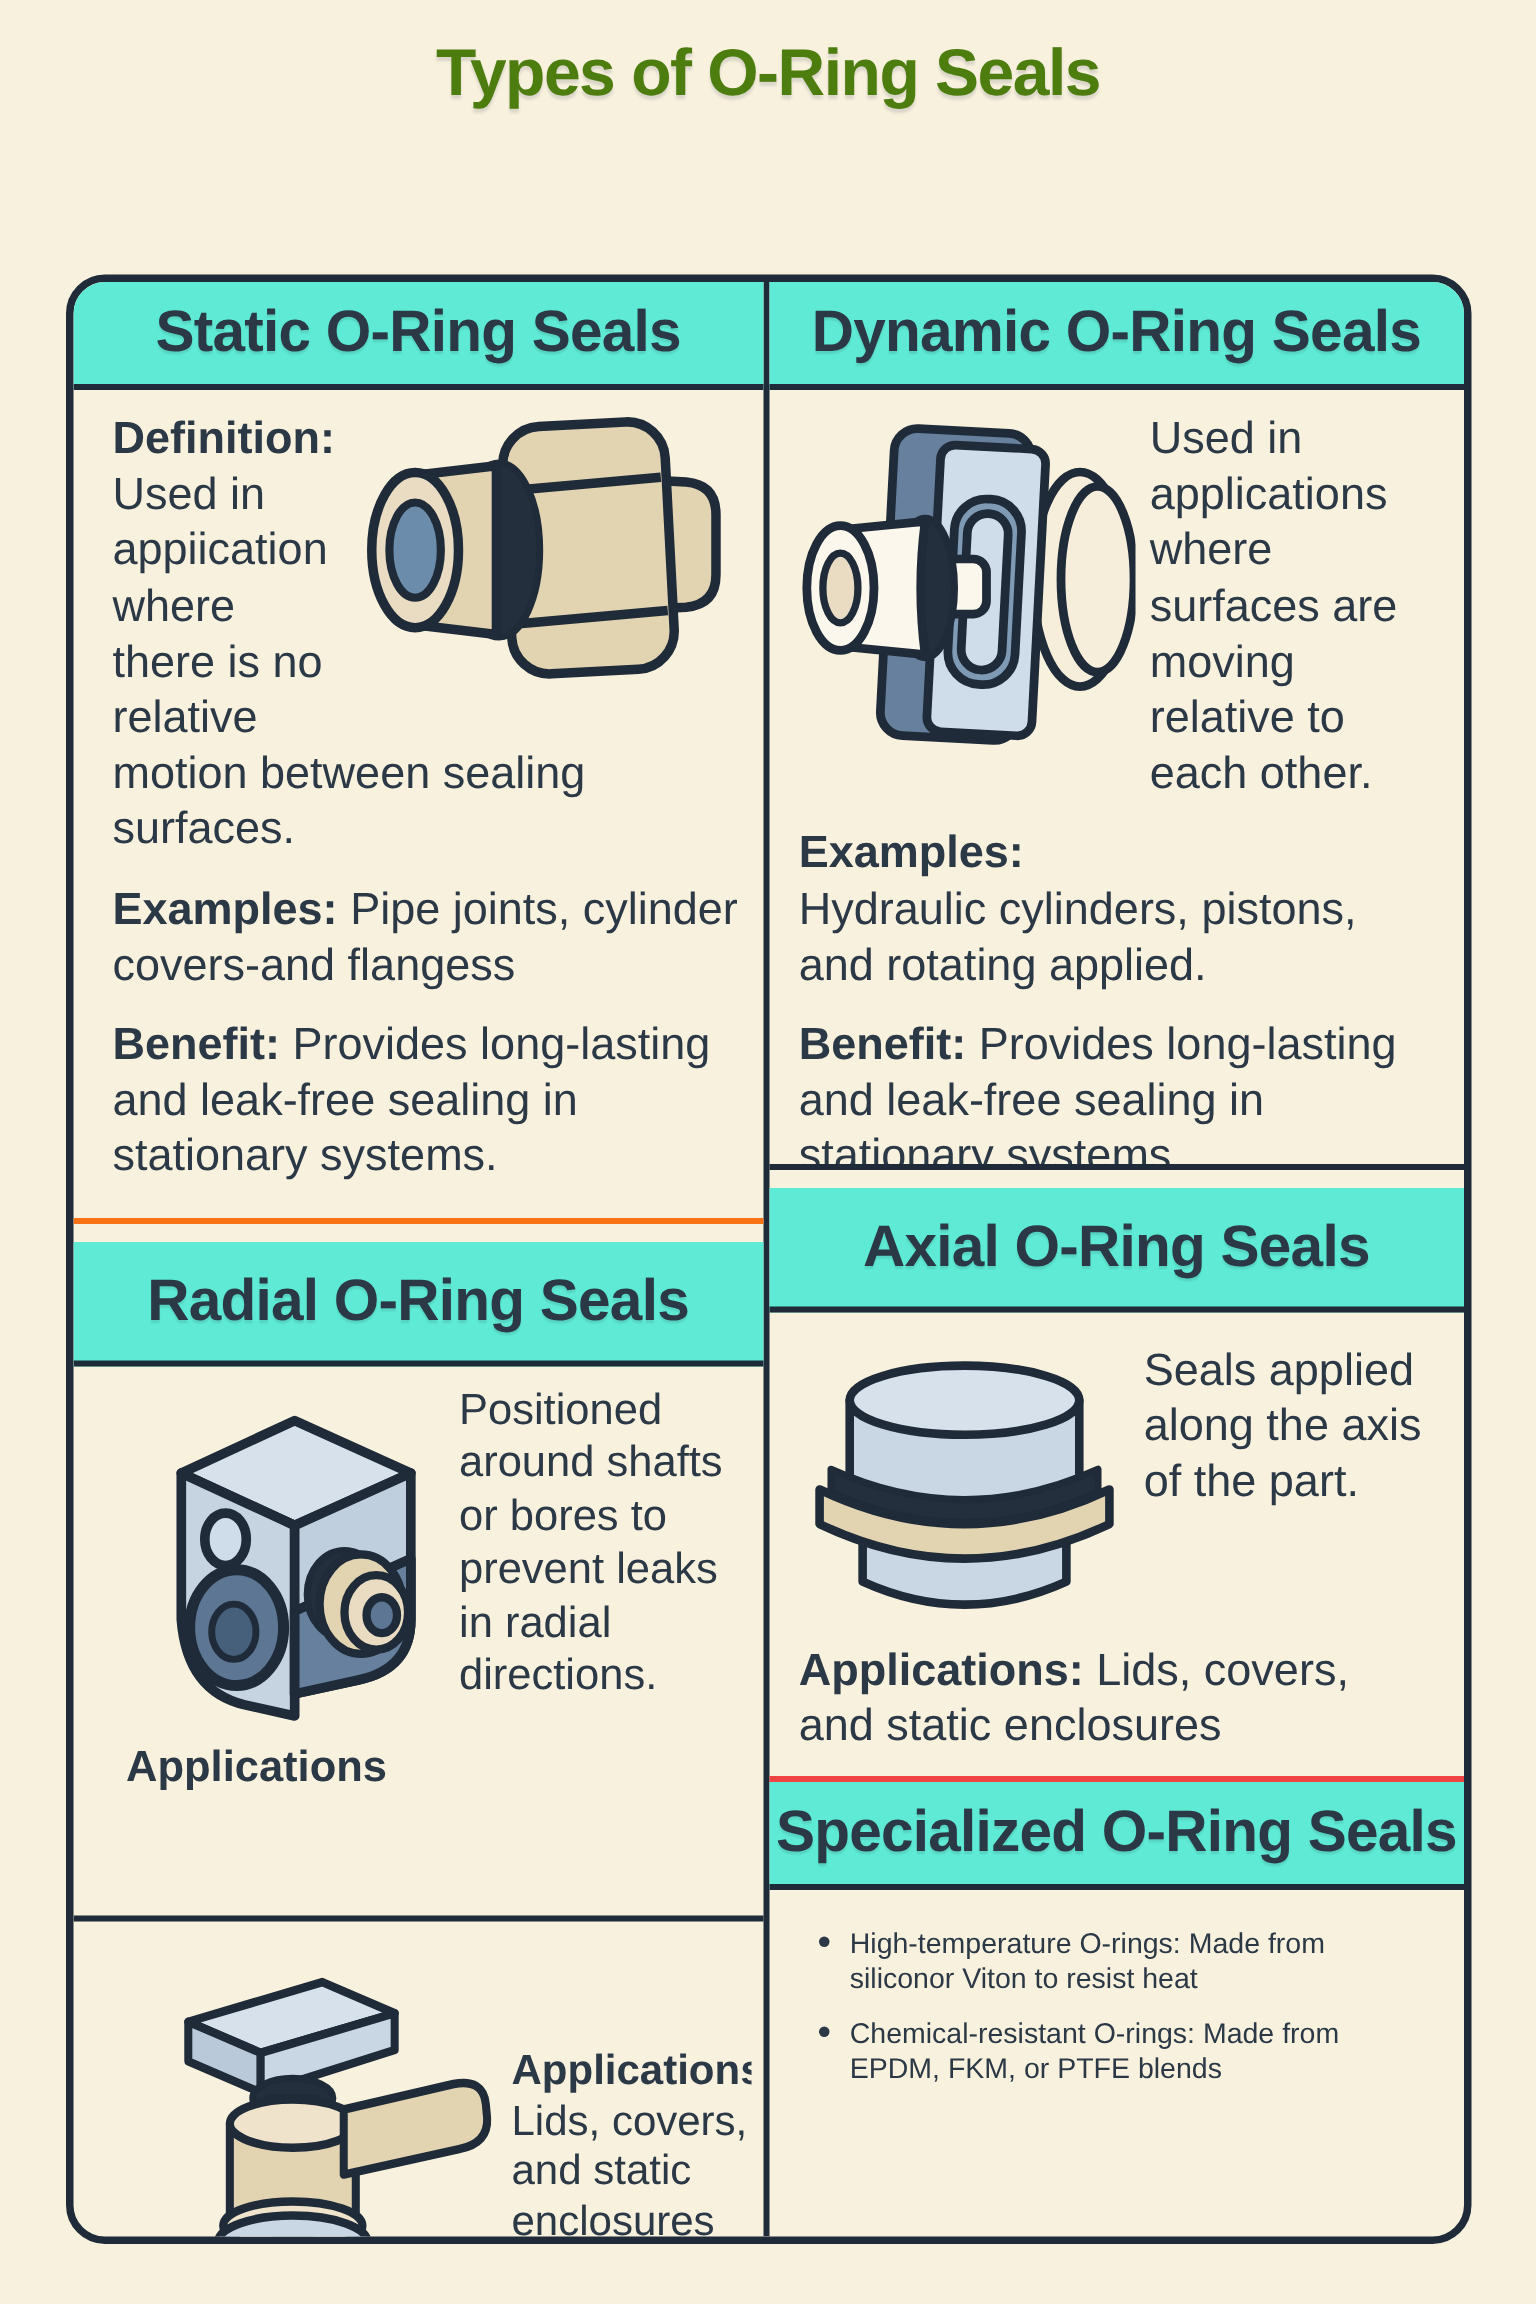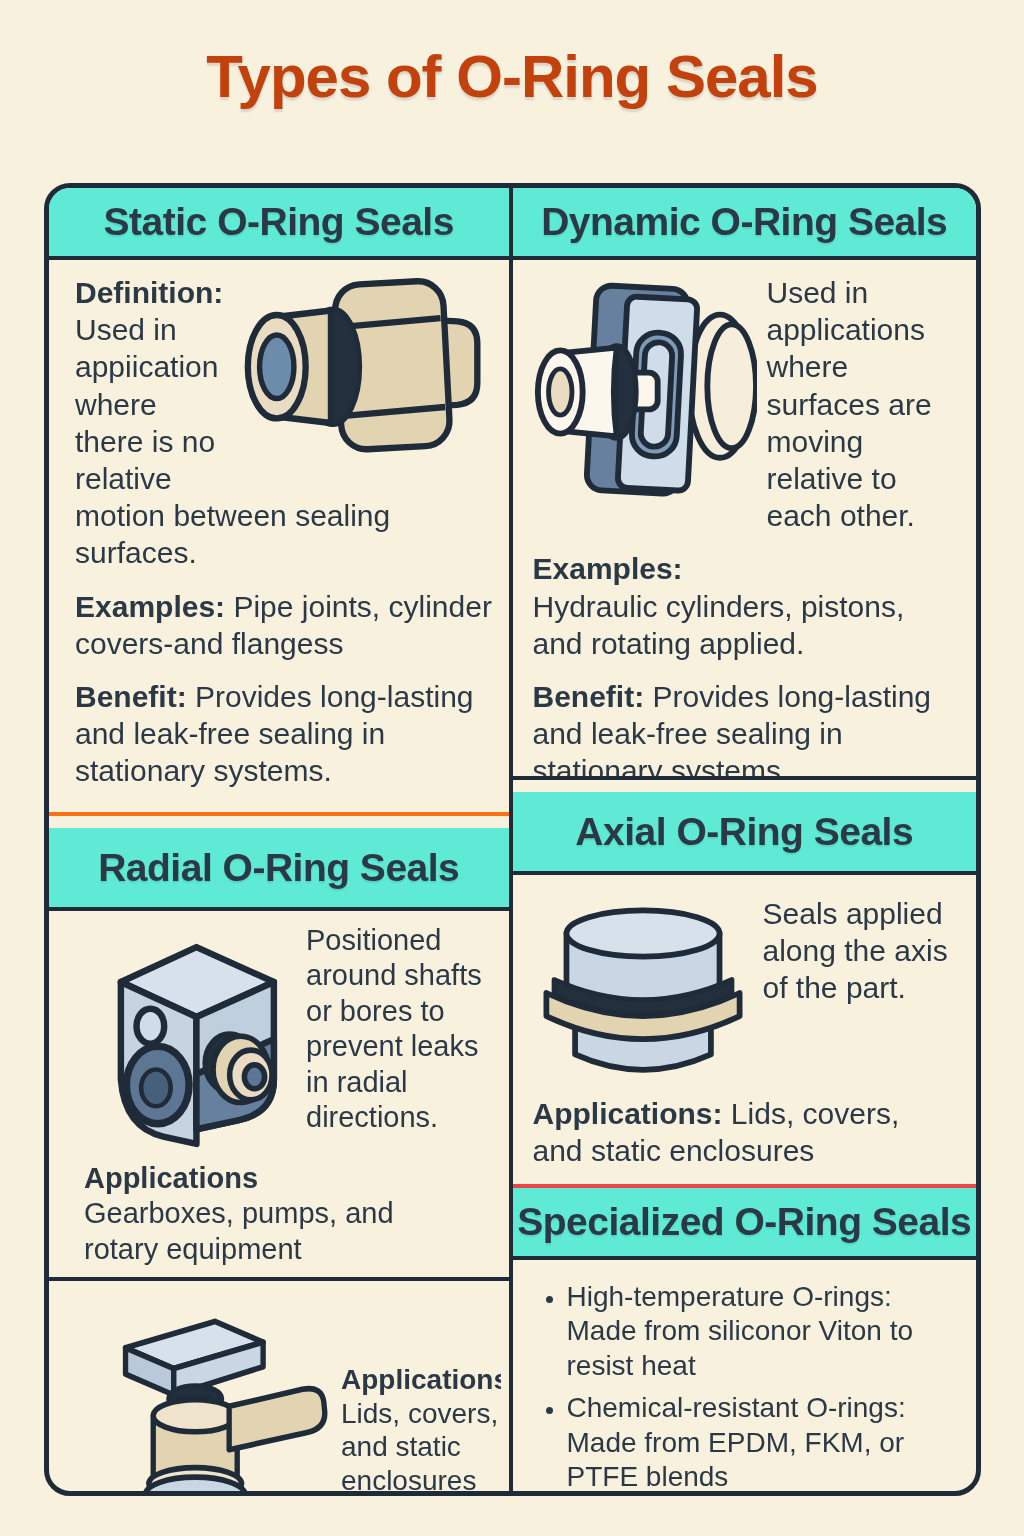--- a/index.html
+++ b/index.html
@@ -3,23 +3,23 @@
 <meta charset="utf-8">
 <style>
   html,body{margin:0;padding:0;}
   body{
     width:1024px;height:1536px;position:relative;
     background:#f8f1de;color:#2b3947;
     font-family:"Liberation Sans","DejaVu Sans",sans-serif;
     overflow:hidden;
   }
   .title{
-    margin:42px 0 0;text-align:center;
-    font-size:60px;font-weight:bold;letter-spacing:-1px;
-    color:#c2410c;text-shadow:0 3px 2px rgba(43,57,71,.15);
+    margin:24px 0 0;text-align:center;
+    font-size:44px;font-weight:bold;letter-spacing:-1px;
+    color:#4d7c0f;text-shadow:0 3px 2px rgba(43,57,71,.15);
   }
   .board{
     position:absolute;left:44px;top:183px;width:937px;height:1313px;
     border:5px solid #1f2b38;border-radius:26px;overflow:hidden;
     background:#f8f1de;display:flex;box-sizing:border-box;
   }
   .col{width:50%;display:flex;flex-direction:column;box-sizing:border-box;}
   .col-left{border-right:4px solid #1f2b38;}
   .hdr{
     background:#5eead4;border-bottom:4px solid #1f2b38;
@@ -33,21 +33,21 @@
   .hdr-spec{height:72px;}
   .cell{
     box-sizing:border-box;overflow:hidden;flex:0 0 auto;
     font-size:30px;line-height:1.24;
   }
   .cell-static{height:556px;border-bottom:4px solid #f97316;padding:14px 10px 0 26px;}
   .cell-dynamic{height:520px;border-bottom:4px solid #1f2b38;padding:14px 20px 0 20px;}
   .cell-radial{height:370px;border-bottom:4px solid #1f2b38;padding:12px 10px 0 35px;font-size:29px;line-height:1.22;}
   .cell-axial{height:313px;border-bottom:4px solid #ef4444;padding:20px 12px 0 20px;}
   .cell-lowerleft{height:274px;padding:12px 8px 0 14px;font-size:28px;line-height:1.2;}
-  .cell-specialized{height:259px;padding:20px 18px 0 24px;font-size:28px;line-height:1.23;}
+  .cell-specialized{height:259px;padding:20px 18px 0 24px;font-size:19px;line-height:1.23;}
   .para{margin:0 0 16px;}
   .para strong{font-weight:bold;}
   .blk{display:block;}
   .clear{clear:both;}
   .illus{display:block;}
   .illus-right{float:right;margin:2px 0 4px 8px;}
   .illus-left{float:left;margin:2px 10px 6px 0;}
   .ll-text{overflow:hidden;margin-top:70px;}
   .bullets{margin:0;padding:0 0 0 30px;list-style:disc outside;}
   .bullets li{margin:0 0 8px;}
@@ -120,21 +120,20 @@
             <ellipse cx="181" cy="163" rx="23" ry="27" fill="#e9dcc2" stroke-width="6"></ellipse>
             <ellipse cx="185" cy="165" rx="11" ry="13" fill="#5d7694" stroke-width="6"></ellipse>
           </g>
         </svg>
       </span>
       <p class="para">
         <span>Positioned around shafts or bores to prevent leaks in radial directions.</span>
       </p>
       <p class="para clear apps-radial">
         <strong class="blk">Applications</strong>
-        <span>Gearboxes, pumps, and rotary equipment</span>
       </p>
     </div>
 
     <div class="cell cell-lowerleft">
       <span class="illus illus-left">
         <svg width="268" height="250" viewBox="0 0 300 265" preserveAspectRatio="none">
           <g stroke="#1f2b38" stroke-width="6" stroke-linejoin="round">
             <path d="M70,56 L170,28 L224,50 L124,78 Z" fill="#d6e1eb"></path>
             <path d="M70,56 L70,84 L124,106 L124,78 Z" fill="#b9c9d9"></path>
             <path d="M124,78 L224,50 L224,76 L124,106 Z" fill="#c9d7e4"></path>

